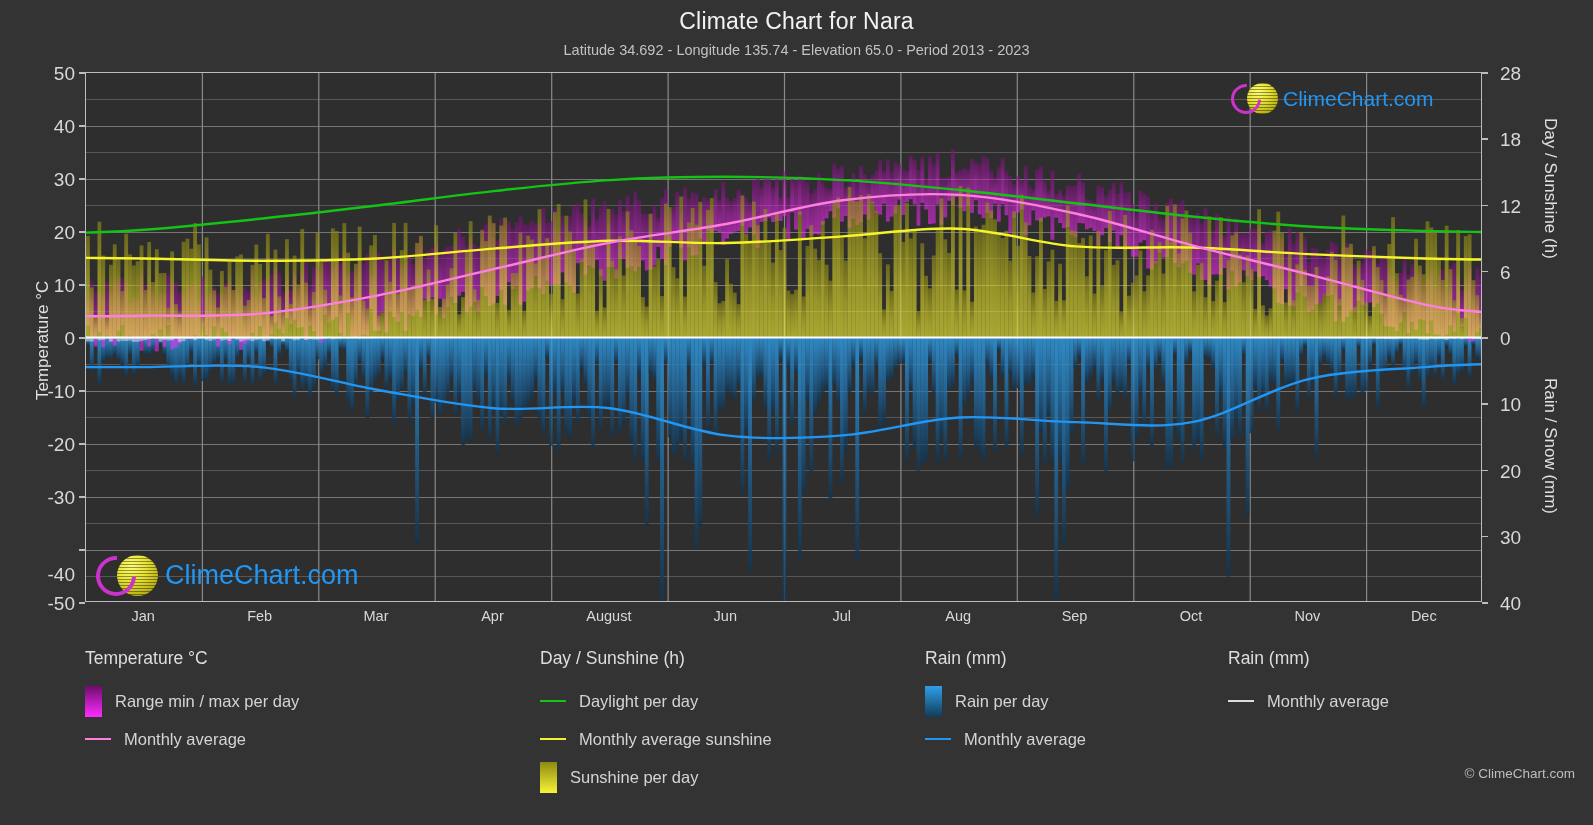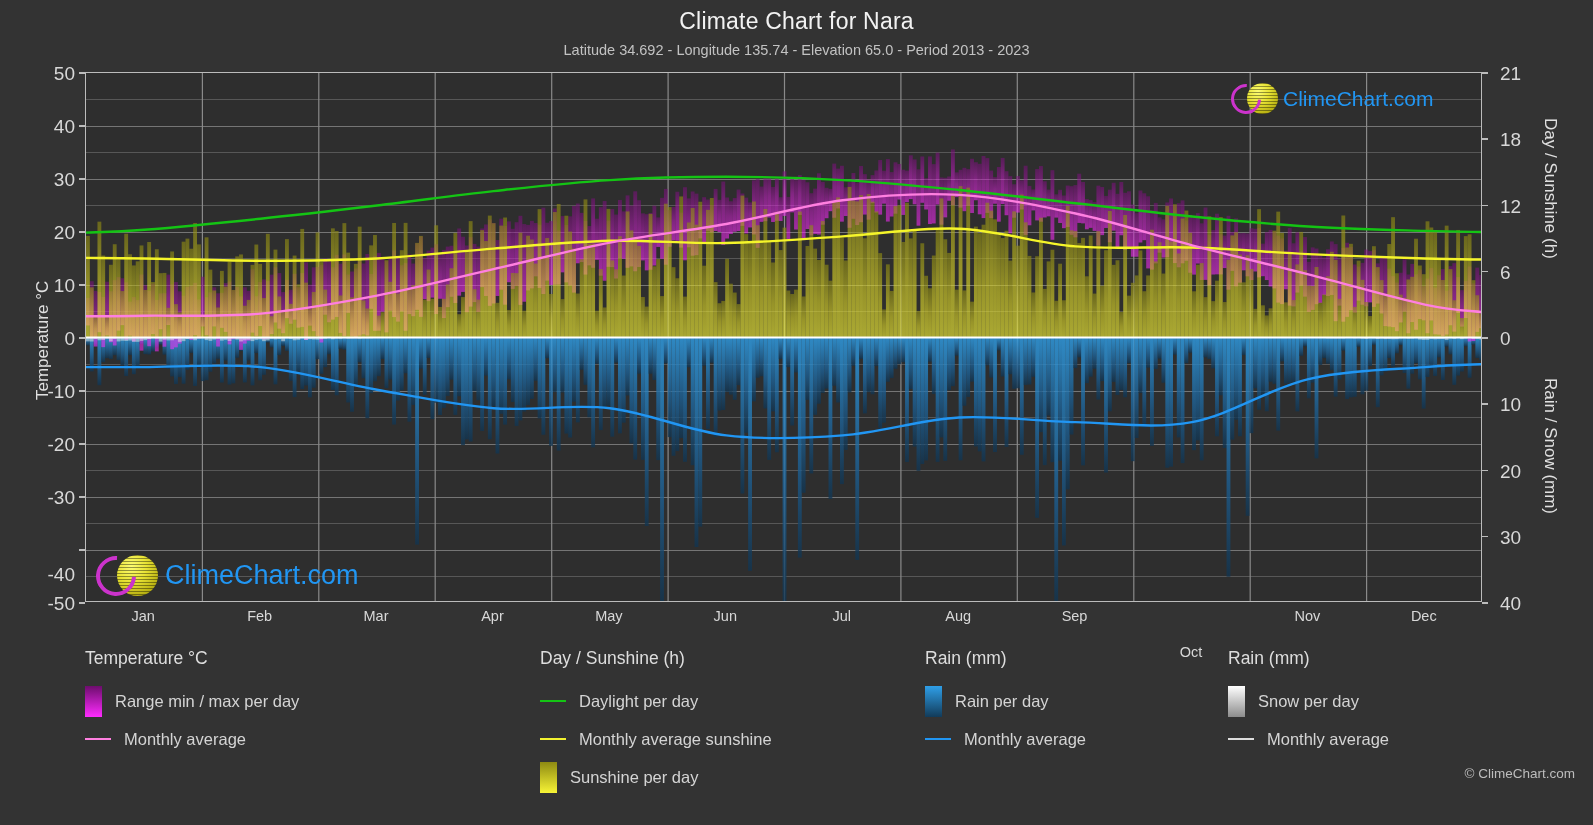--- a/index.html
+++ b/index.html
@@ -1422,21 +1422,21 @@
       <div class="tick-label tick-left" style="left: 27px; top: 434px;">-20</div>
       <div class="tickmark" style="left: 79px; top: 443px; width: 6px; height: 1.5px;"></div>
       <div class="tick-label tick-left" style="left: 27px; top: 487px; text-align: right;">-30</div>
       <div class="tickmark" style="left: 79px; top: 496px; width: 6px; height: 1.5px;"></div>
       <div class="tick-label tick-left" style="left: 27px; top: 540px; margin-top: 24px;">-40</div>
       <div class="tickmark" style="left: 79px; top: 549px; width: 6px; height: 1.5px;"></div>
       <div class="tick-label tick-left" style="left: 27px; top: 593px;">-50</div>
       <div class="tickmark" style="left: 79px; top: 602px; width: 6px; height: 1.5px;"></div>
     </div>
   <div id="ticks-rtop">
-      <div class="tick-label tick-right" style="left: 1500px; top: 63px;">21</div>
+      <div class="tick-label tick-right" style="left: 1500px; top: 63px;">28</div>
       <div class="tickmark" style="left: 1482px; top: 72px; width: 6px; height: 1.5px;"></div>
       <div class="tick-label tick-right" style="left: 1500px; top: 129.25px;">18</div>
       <div class="tickmark" style="left: 1482px; top: 138.25px; width: 6px; height: 1.5px;"></div>
       <div class="tick-label tick-right" style="left: 1500px; top: 195.5px;">12</div>
       <div class="tickmark" style="left: 1482px; top: 204.5px; width: 6px; height: 1.5px;"></div>
       <div class="tick-label tick-right" style="left: 1500px; top: 261.75px;">6</div>
       <div class="tickmark" style="left: 1482px; top: 270.75px; width: 6px; height: 1.5px;"></div>
       <div class="tick-label tick-right" style="left: 1500px; top: 328px;">0</div>
       <div class="tickmark" style="left: 1482px; top: 337px; width: 6px; height: 1.5px;"></div>
     </div>
@@ -1448,26 +1448,26 @@
       <div class="tick-label tick-right" style="left: 1500px; top: 526.75px;">30</div>
       <div class="tickmark" style="left: 1482px; top: 535.75px; width: 6px; height: 1.5px;"></div>
       <div class="tick-label tick-right" style="left: 1500px; top: 593px;">40</div>
       <div class="tickmark" style="left: 1482px; top: 602px; width: 6px; height: 1.5px;"></div>
     </div>
   <div id="ticks-x">
       <div class="month-label" style="left: 98.2083px;">Jan</div>
       <div class="month-label" style="left: 214.625px;">Feb</div>
       <div class="month-label" style="left: 331.042px;">Mar</div>
       <div class="month-label" style="left: 447.458px;">Apr</div>
-      <div class="month-label" style="left: 563.875px;">May</div>
+      <div class="month-label" style="left: 563.875px;">August</div>
       <div class="month-label" style="left: 680.292px;">Jun</div>
       <div class="month-label" style="left: 796.708px;">Jul</div>
       <div class="month-label" style="left: 913.125px;">Aug</div>
       <div class="month-label" style="left: 1029.54px;">Sep</div>
-      <div class="month-label" style="left: 1145.96px; margin-top: 36px;">Oct</div>
+      <div class="month-label" style="left: 1145.96px;">Oct</div>
       <div class="month-label" style="left: 1262.38px;">Nov</div>
       <div class="month-label" style="left: 1378.79px;">Dec</div>
     </div>
 
   <div id="legend">
       <div class="legend-col" style="left: 85px;">
         <div class="legend-head">Temperature °C</div>
         <div class="legend-row">
           <span class="sw-box" style="background: linear-gradient(rgb(109, 13, 109), rgb(255, 43, 255));"></span>
           <span class="lbl">Range min / max per day</span>
@@ -1499,24 +1499,20 @@
           <span class="lbl">Rain per day</span>
         </div>
         <div class="legend-row">
           <span class="sw-line" style="border-top-color: rgb(33, 150, 243);"></span>
           <span class="lbl">Monthly average</span>
         </div>
       </div>
       <div class="legend-col" style="left: 1228px;">
         <div class="legend-head">Rain (mm)</div>
         <div class="legend-row">
-          <span class="sw-box" style="background: linear-gradient(rgb(255, 255, 255), rgb(140, 140, 140));"></span>
-          <span class="lbl">Snow per day</span>
-        </div>
-        <div class="legend-row">
           <span class="sw-line" style="border-top-color: rgb(221, 221, 221);"></span>
           <span class="lbl">Monthly average</span>
         </div>
       </div>
     </div>
 
   <div class="copyright">© ClimeChart.com</div>
 </div>
 
 </body></html>

